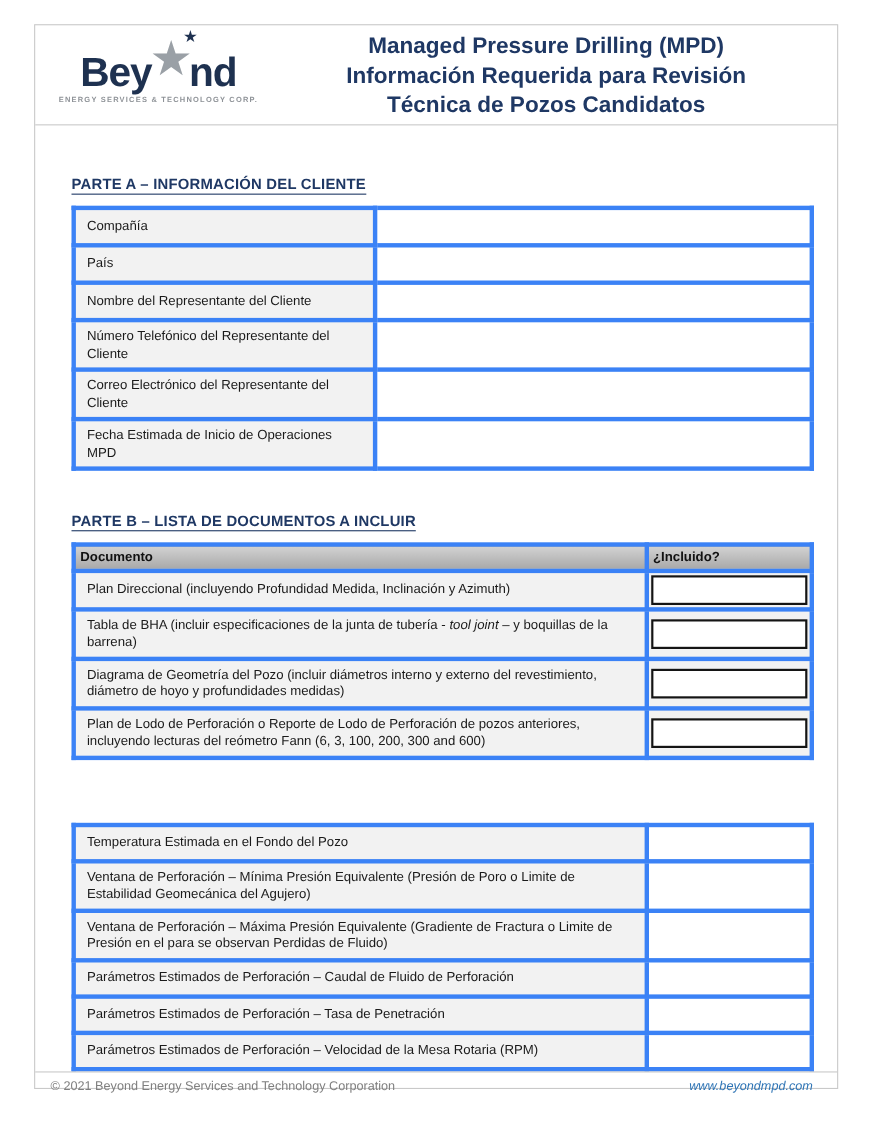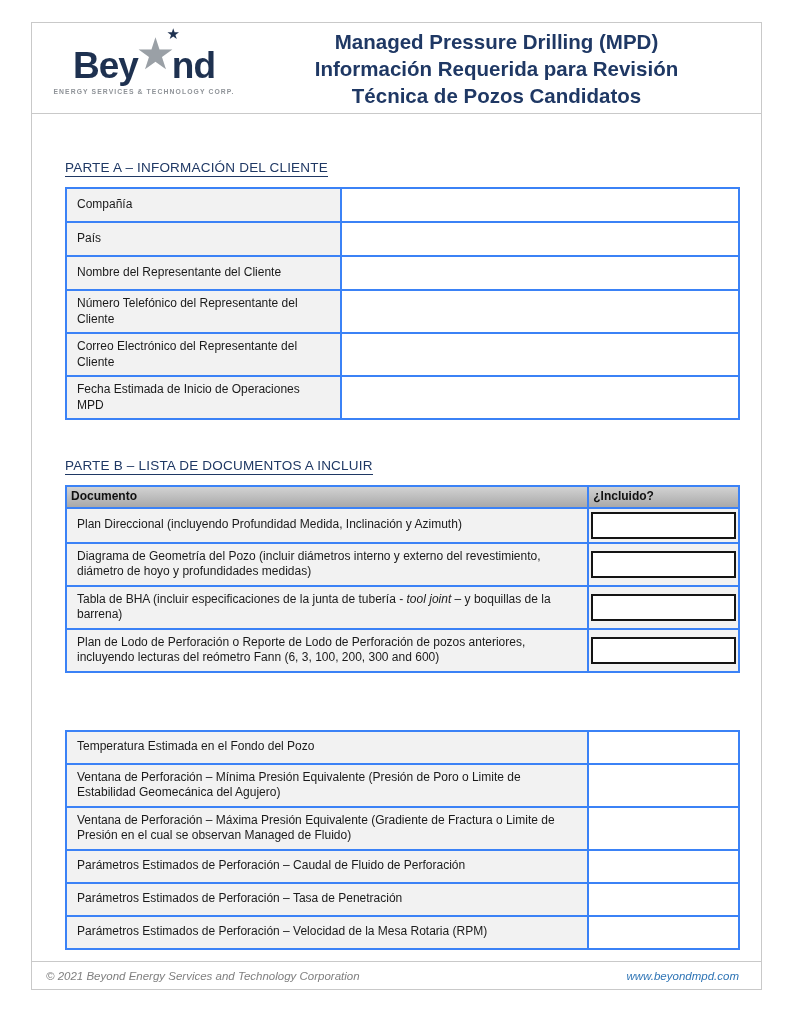--- a/index.html
+++ b/index.html
@@ -59,39 +59,39 @@
     text-align: center;
     color: #1f3864;
     font-weight: bold;
     font-size: 20.5px;
     line-height: 27px;
   }
   
   .content { padding: 0 21px 0 33px; flex: 1 1 auto; }
   .section-heading {
     color: #1f3864;
-    font-weight: normal;
+    font-weight: bold;
     font-size: 13.5px;
     letter-spacing: 0.2px;
   }
   .section-heading span {
     border-bottom: 1.5px solid #1f3864;
     padding-bottom: 1px;
   }
   .sec-a { margin-top: 46px; }
   .sec-b { margin-top: 38px; }
   .sec-c { margin-top: 57px; }
   table.tbl {
     width: 100%;
     border-collapse: collapse;
     margin-top: 12px;
     font-size: 12px;
   }
   table.tbl td, table.tbl th {
-    border: 2px solid #3b82f6;
+    border: 4px solid #3b82f6;
     line-height: 15.5px;
     vertical-align: middle;
   }
   table.tbl { border: 1.5px solid #3a3a3a; }
   .lbl-cell {
     background: #f2f2f2;
     padding: 5px 10px;
   }
   .val-cell { background: #ffffff; }
   .tbl-a tr { height: 34px; }
@@ -125,21 +125,20 @@
     border-top: 1px solid #c9c9c9;
     height: 28px;
     display: flex;
     align-items: center;
     justify-content: space-between;
     padding: 0 22px 0 14px;
     font-size: 11.5px;
   }
   .copyright {
     color: #7f7f7f;
-    font-style: italic;
   }
   .site-link {
     color: #2e74b5;
     font-style: italic;
     cursor: pointer;
   }
 </style>
 </head>
 <body>
 
@@ -199,27 +198,27 @@
           <th>Documento</th>
           <th>¿Incluido?</th>
         </tr>
         <tr class="data-row">
           <td class="lbl-cell">Plan Direccional (incluyendo Profundidad Medida, Inclinación y Azimuth)</td>
           <td class="box-cell">
                 <div class="fill-box"></div>
               </td>
         </tr>
         <tr class="data-row">
+          <td class="lbl-cell"><span>Tabla de BHA (incluir especificaciones de la junta de tubería - </span><span class="it">tool joint</span><span> – y boquillas de la barrena)</span></td>
+          <td class="box-cell">
+                <div class="fill-box"></div>
+              </td>
+        </tr>
+        <tr class="data-row">
           <td class="lbl-cell">Diagrama de Geometría del Pozo (incluir diámetros interno y externo del revestimiento, diámetro de hoyo y profundidades medidas)</td>
-          <td class="box-cell">
-                <div class="fill-box"></div>
-              </td>
-        </tr>
-        <tr class="data-row">
-          <td class="lbl-cell"><span>Tabla de BHA (incluir especificaciones de la junta de tubería - </span><span class="it">tool joint</span><span> – y boquillas de la barrena)</span></td>
           <td class="box-cell">
                 <div class="fill-box"></div>
               </td>
         </tr>
         <tr class="data-row">
           <td class="lbl-cell">Plan de Lodo de Perforación o Reporte de Lodo de Perforación de pozos anteriores, incluyendo lecturas del reómetro Fann (6, 3, 100, 200, 300 and 600)</td>
           <td class="box-cell">
                 <div class="fill-box"></div>
               </td>
         </tr>
@@ -232,21 +231,21 @@
         <tbody>
             <tr>
           <td class="lbl-cell">Temperatura Estimada en el Fondo del Pozo</td>
           <td class="val-cell"></td>
         </tr>
         <tr>
           <td class="lbl-cell">Ventana de Perforación – Mínima Presión Equivalente (Presión de Poro o Limite de Estabilidad Geomecánica del Agujero)</td>
           <td class="val-cell"></td>
         </tr>
         <tr>
-          <td class="lbl-cell">Ventana de Perforación – Máxima Presión Equivalente (Gradiente de Fractura o Limite de Presión en el cual se observan Managed de Fluido)</td>
+          <td class="lbl-cell">Ventana de Perforación – Máxima Presión Equivalente (Gradiente de Fractura o Limite de Presión en el para se observan Perdidas de Fluido)</td>
           <td class="val-cell"></td>
         </tr>
         <tr>
           <td class="lbl-cell">Parámetros Estimados de Perforación – Caudal de Fluido de Perforación</td>
           <td class="val-cell"></td>
         </tr>
         <tr>
           <td class="lbl-cell">Parámetros Estimados de Perforación – Tasa de Penetración</td>
           <td class="val-cell"></td>
         </tr>

